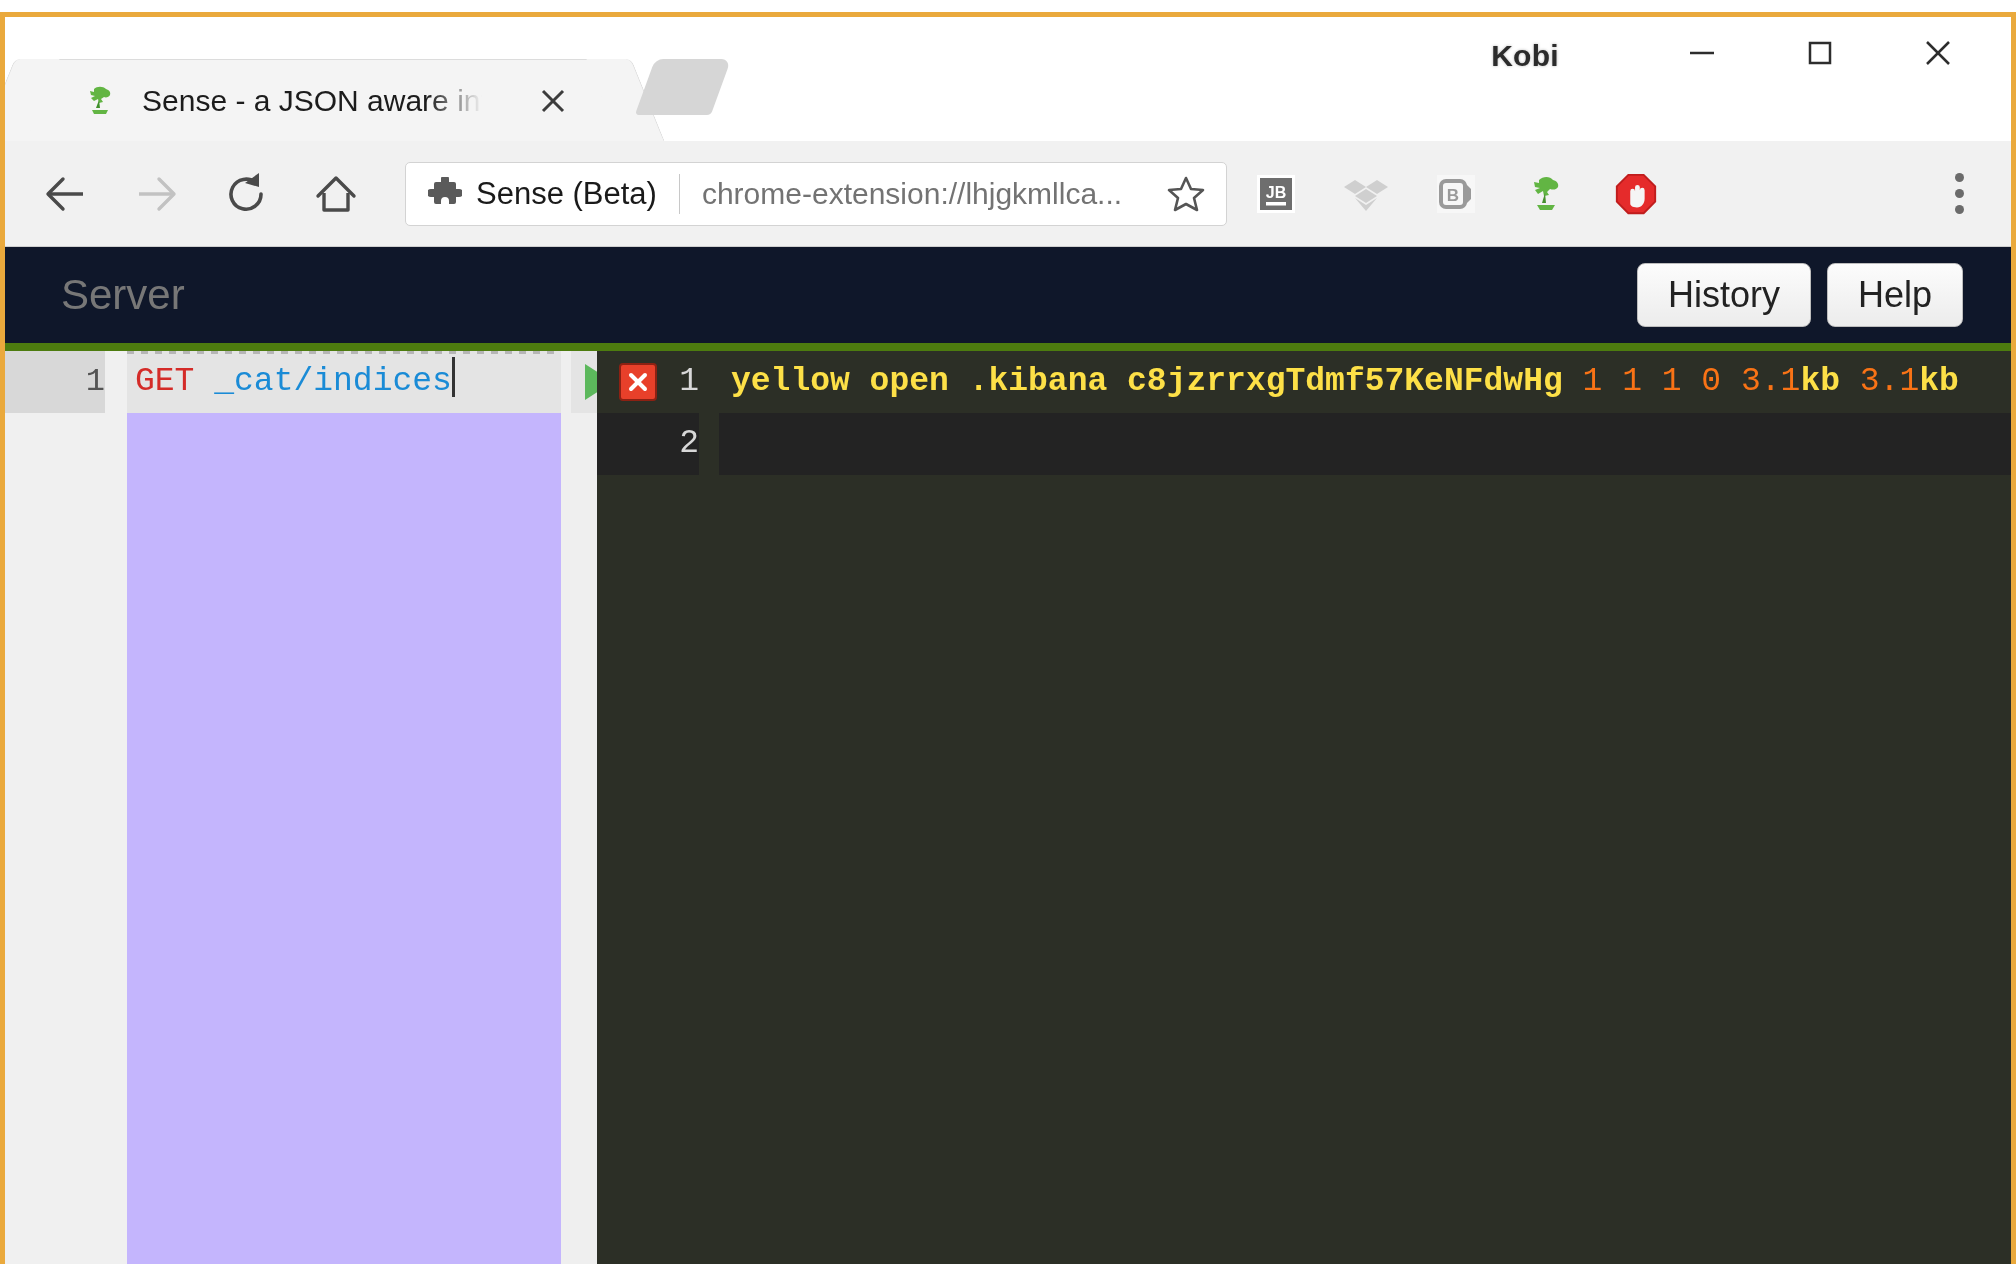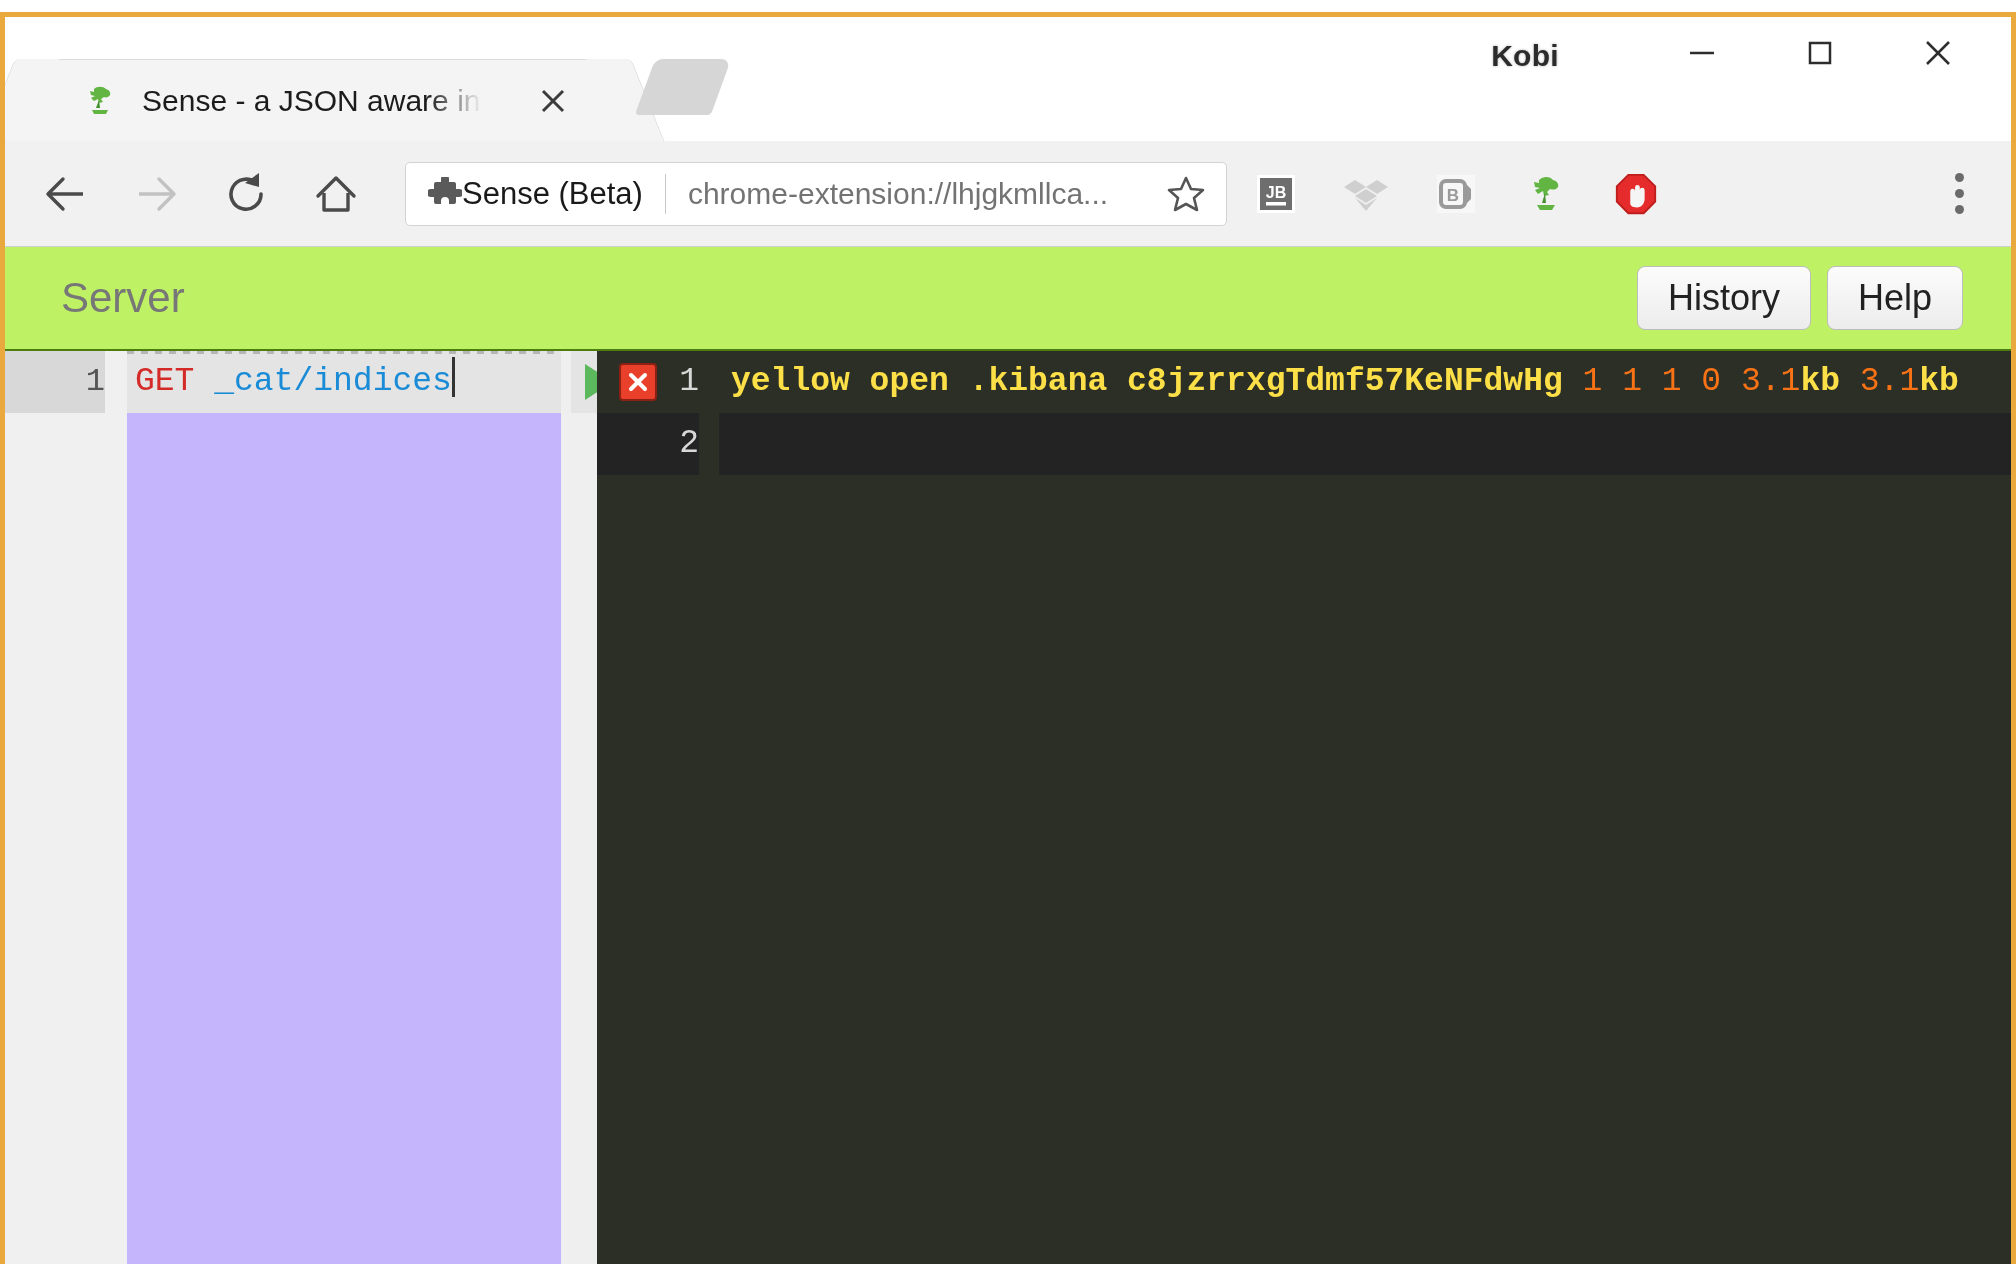--- a/index.html
+++ b/index.html
@@ -145,20 +145,21 @@
     border-radius: 5px;
     display: flex; align-items: center;
     overflow: hidden;
   }
   #extension-icon {
     margin-left: 22px;
     width: 34px; height: 34px;
     flex: 0 0 auto;
   }
   #omnibox-scheme-label {
+    margin-left: 14px;
     font-size: 31px;
     color: #1a1a1a;
     white-space: nowrap;
   }
   #omnibox-divider {
     margin: 0 22px;
     width: 1px; height: 40px;
     background: #c8c8c8;
     flex: 0 0 auto;
   }
@@ -198,22 +199,22 @@
     display: block;
     width: 9px; height: 9px;
     border-radius: 50%;
     background: #6b6b6b;
   }
 
   
   #server-bar {
     position: relative;
     height: 104px;
-    background: #bef264;
-    border-bottom: 2px solid #4d7c0f;
+    background: #0f172a;
+    border-bottom: 8px solid #4d7c0f;
     display: flex;
     align-items: center;
   }
   #server-label {
     margin-left: 56px;
     font-size: 42px;
     color: #777777;
     font-weight: 400;
   }
   #server-input {

